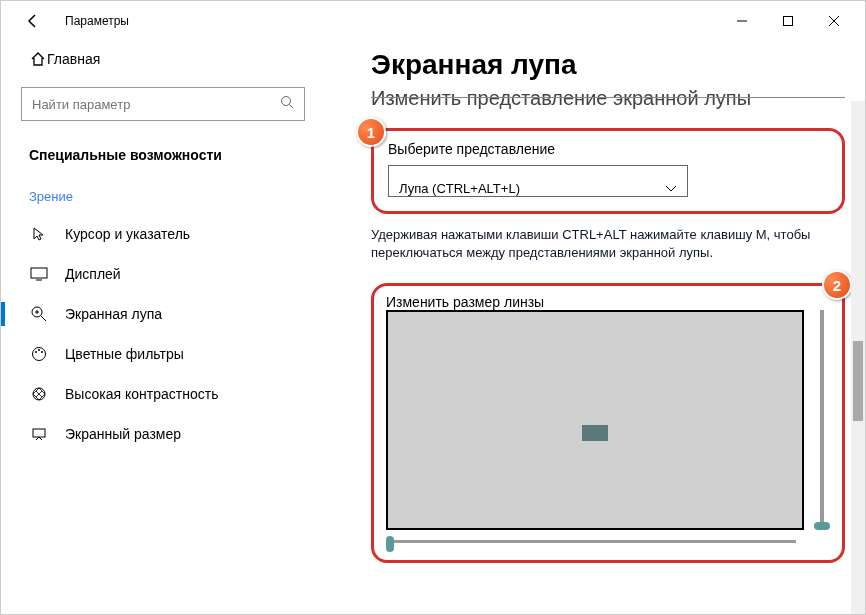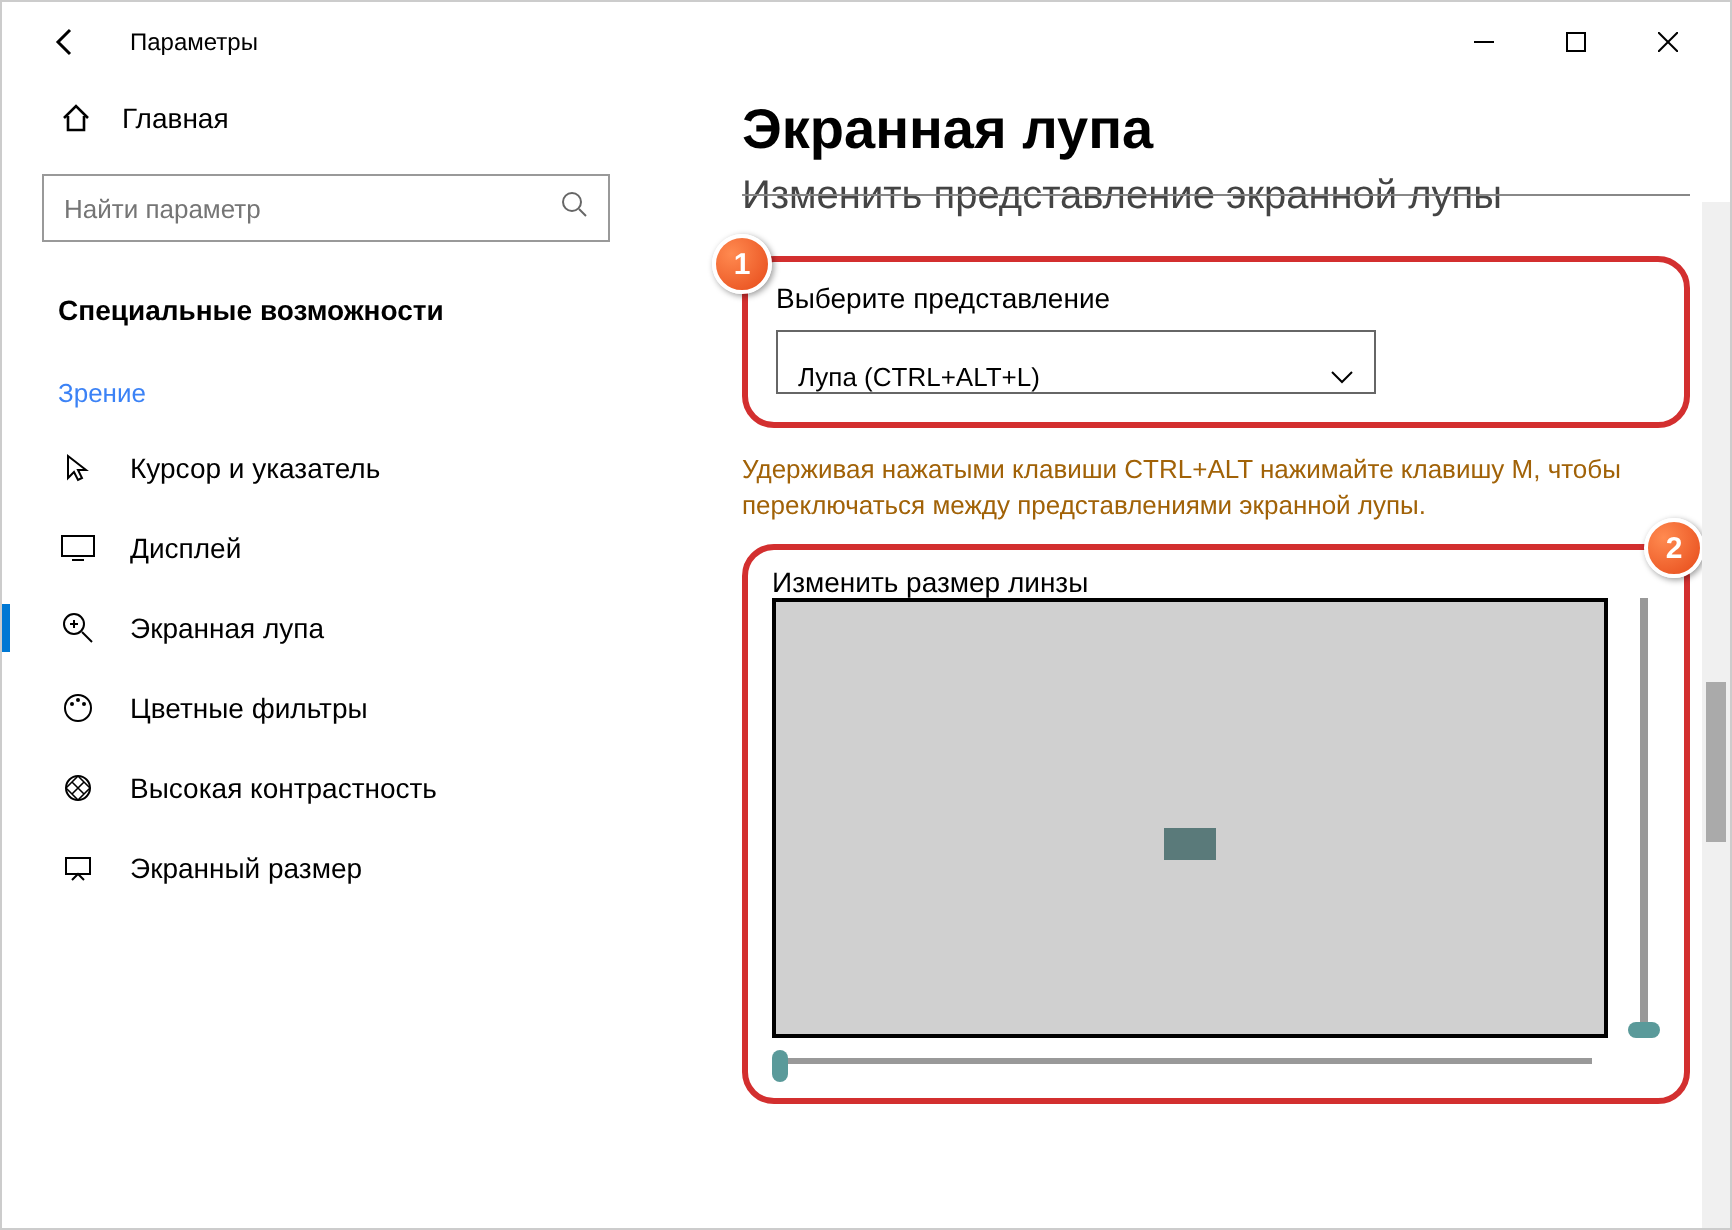--- a/index.html
+++ b/index.html
@@ -8,21 +8,21 @@
     .titlebar { display: flex; align-items: center; height: 40px; padding: 0 8px; }
     .titlebar-left { display: flex; align-items: center; gap: 16px; padding-left: 8px; }
     .back-btn { width: 32px; height: 32px; display: flex; align-items: center; justify-content: center; cursor: pointer; }
     .title { font-size: 12px; color: #000; }
     .titlebar-right { margin-left: auto; display: flex; }
     .win-btn { width: 46px; height: 32px; display: flex; align-items: center; justify-content: center; cursor: pointer; font-size: 10px; }
     
     .layout { display: flex; height: calc(100% - 40px); }
     
     .sidebar { width: 340px; padding: 0 20px; }
-    .home-row { display: flex; align-items: center; gap: 14px; padding: 10px 8px; cursor: pointer; }
+    .home-row { display: flex; align-items: center; gap: 0; padding: 10px 8px; cursor: pointer; }
     .home-row span.icon { width: 18px; display: flex; justify-content: center; }
     .home-label { font-size: 14px; }
     
     .search-box { margin: 10px 16px 20px 0; border: 1px solid #999; height: 34px; display: flex; align-items: center; padding: 0 10px; position: relative; }
     .search-box input { border: none; outline: none; flex: 1; font-size: 13px; }
     .search-icon { position: absolute; right: 10px; }
     
     .section-title { font-weight: 600; font-size: 14px; padding: 6px 8px 26px 8px; }
     .section-subtitle { color: #3b82f6; font-size: 13px; padding: 0 8px 10px 8px; }
     
@@ -33,21 +33,21 @@
     .content { flex: 1; padding: 8px 20px 0 30px; position: relative; overflow: hidden; }
     .page-heading { font-size: 28px; font-weight: 600; margin-bottom: 6px; }
     .subheading-cut { font-size: 20px; color: #444; margin-bottom: 18px; overflow: hidden; white-space: nowrap; position: relative; }
     .subheading-cut::after { content: ""; position: absolute; top: 10px; left: 0; right: 0; border-top: 1px solid #888; }
     
     .field-label { font-size: 14px; margin-bottom: 8px; }
     
     .callout1 { border: 3px solid #d32f2f; border-radius: 16px; padding: 10px 14px 14px 14px; margin-bottom: 12px; position: relative; }
     .select-box { border: 1px solid #666; height: 32px; width: 300px; display: flex; align-items: flex-end; justify-content: space-between; padding: 0 10px; font-size: 13px; cursor: pointer; }
     
-    .hint-text { font-size: 13px; color: #a16207; line-height: 1.4; margin-bottom: 10px; }
+    .hint-text { font-size: 13px; color: #0f172a; line-height: 1.4; margin-bottom: 21px; }
     
     .callout2 { border: 3px solid #d32f2f; border-radius: 16px; padding: 8px 12px 12px 12px; position: relative; }
     .lens-label { font-size: 14px; margin-bottom: 0; }
     .lens-area-wrap { display: flex; gap: 10px; }
     .lens-preview { flex: 1; height: 220px; background: #d0d0d0; border: 2px solid #000; position: relative; }
     .lens-handle { position: absolute; width: 26px; height: 16px; background: #5a7a7a; left: 50%; top: 56%; transform: translate(-50%, -50%); }
     .vslider { width: 16px; display: flex; flex-direction: column; align-items: center; justify-content: flex-end; }
     .vslider-track { width: 4px; flex: 1; background: #999; position: relative; }
     .vslider-thumb { position: absolute; bottom: 0; left: -6px; width: 16px; height: 8px; background: #5a9a9a; border-radius: 4px; }
     .hslider { margin-top: 6px; height: 12px; position: relative; }

